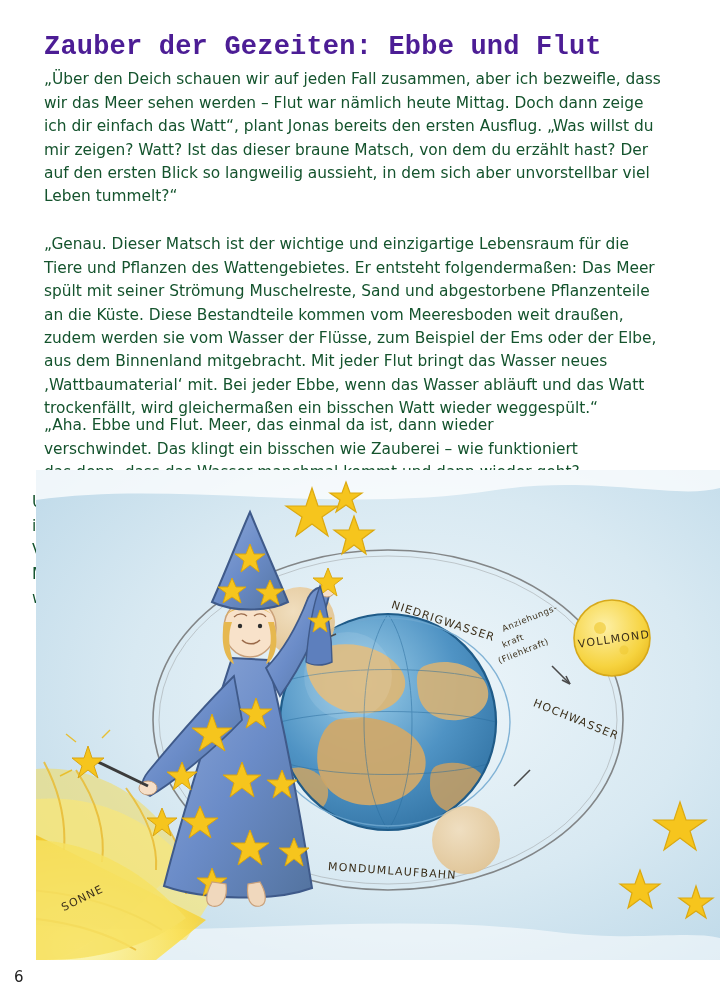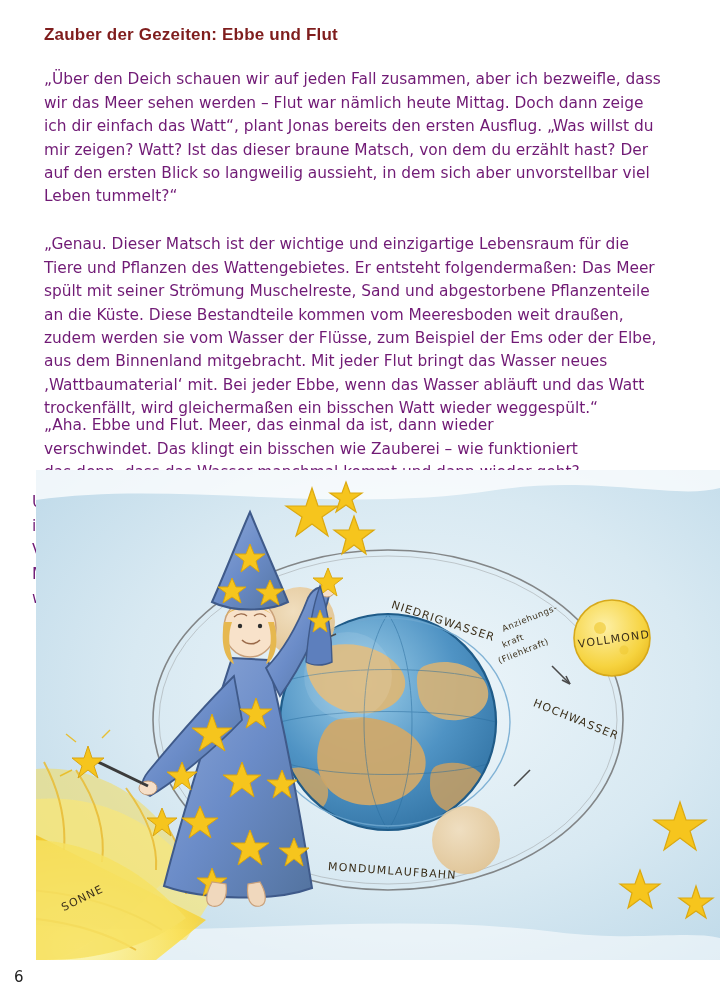--- a/index.html
+++ b/index.html
@@ -19,33 +19,33 @@
     position: absolute;
     left: 0; top: 0;
     width: 720px;
     height: 1003px;
   }
   .title {
     position: absolute;
     left: 44px;
     top: 14px;
     width: 640px;
-    font-family: Liberation Sans, sans-serif;
-    font-size: 17px;
+    font-family: Liberation Mono, monospace;
+    font-size: 27px;
     font-weight: 700;
     letter-spacing: 0.2px;
-    color: #7f1d1d;
+    color: #4c1d95;
   }
   .body-text {
     position: absolute;
     left: 44px;
     width: 626px;
     font-size: 15.4px;
     line-height: 23.4px;
-    color: #701a75;
+    color: #14532d;
   }
   .p1 { top: 53px; }
   .p2 { top: 218px; }
   .p3 { top: 399px; width: 560px; }
   .p4 {
     top: 475px;
     left: 32px;
     width: 150px;
     line-height: 24px;
   }

